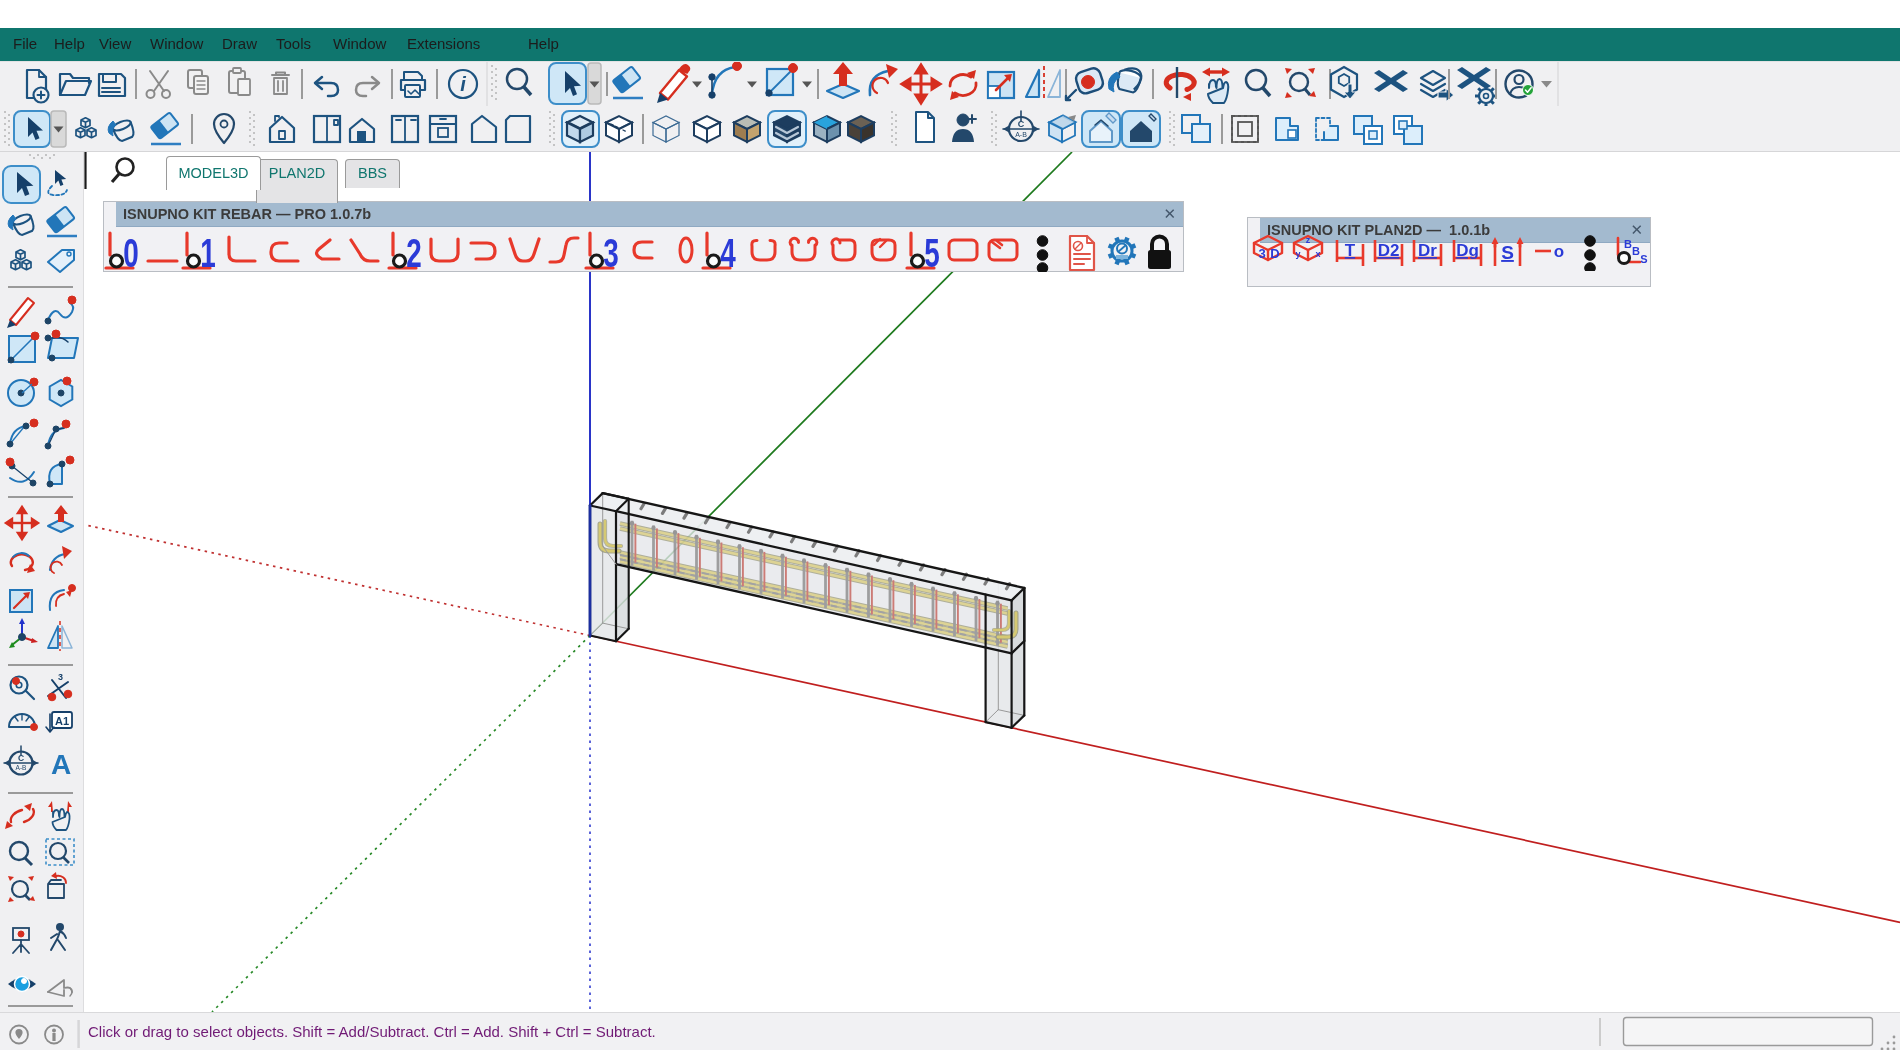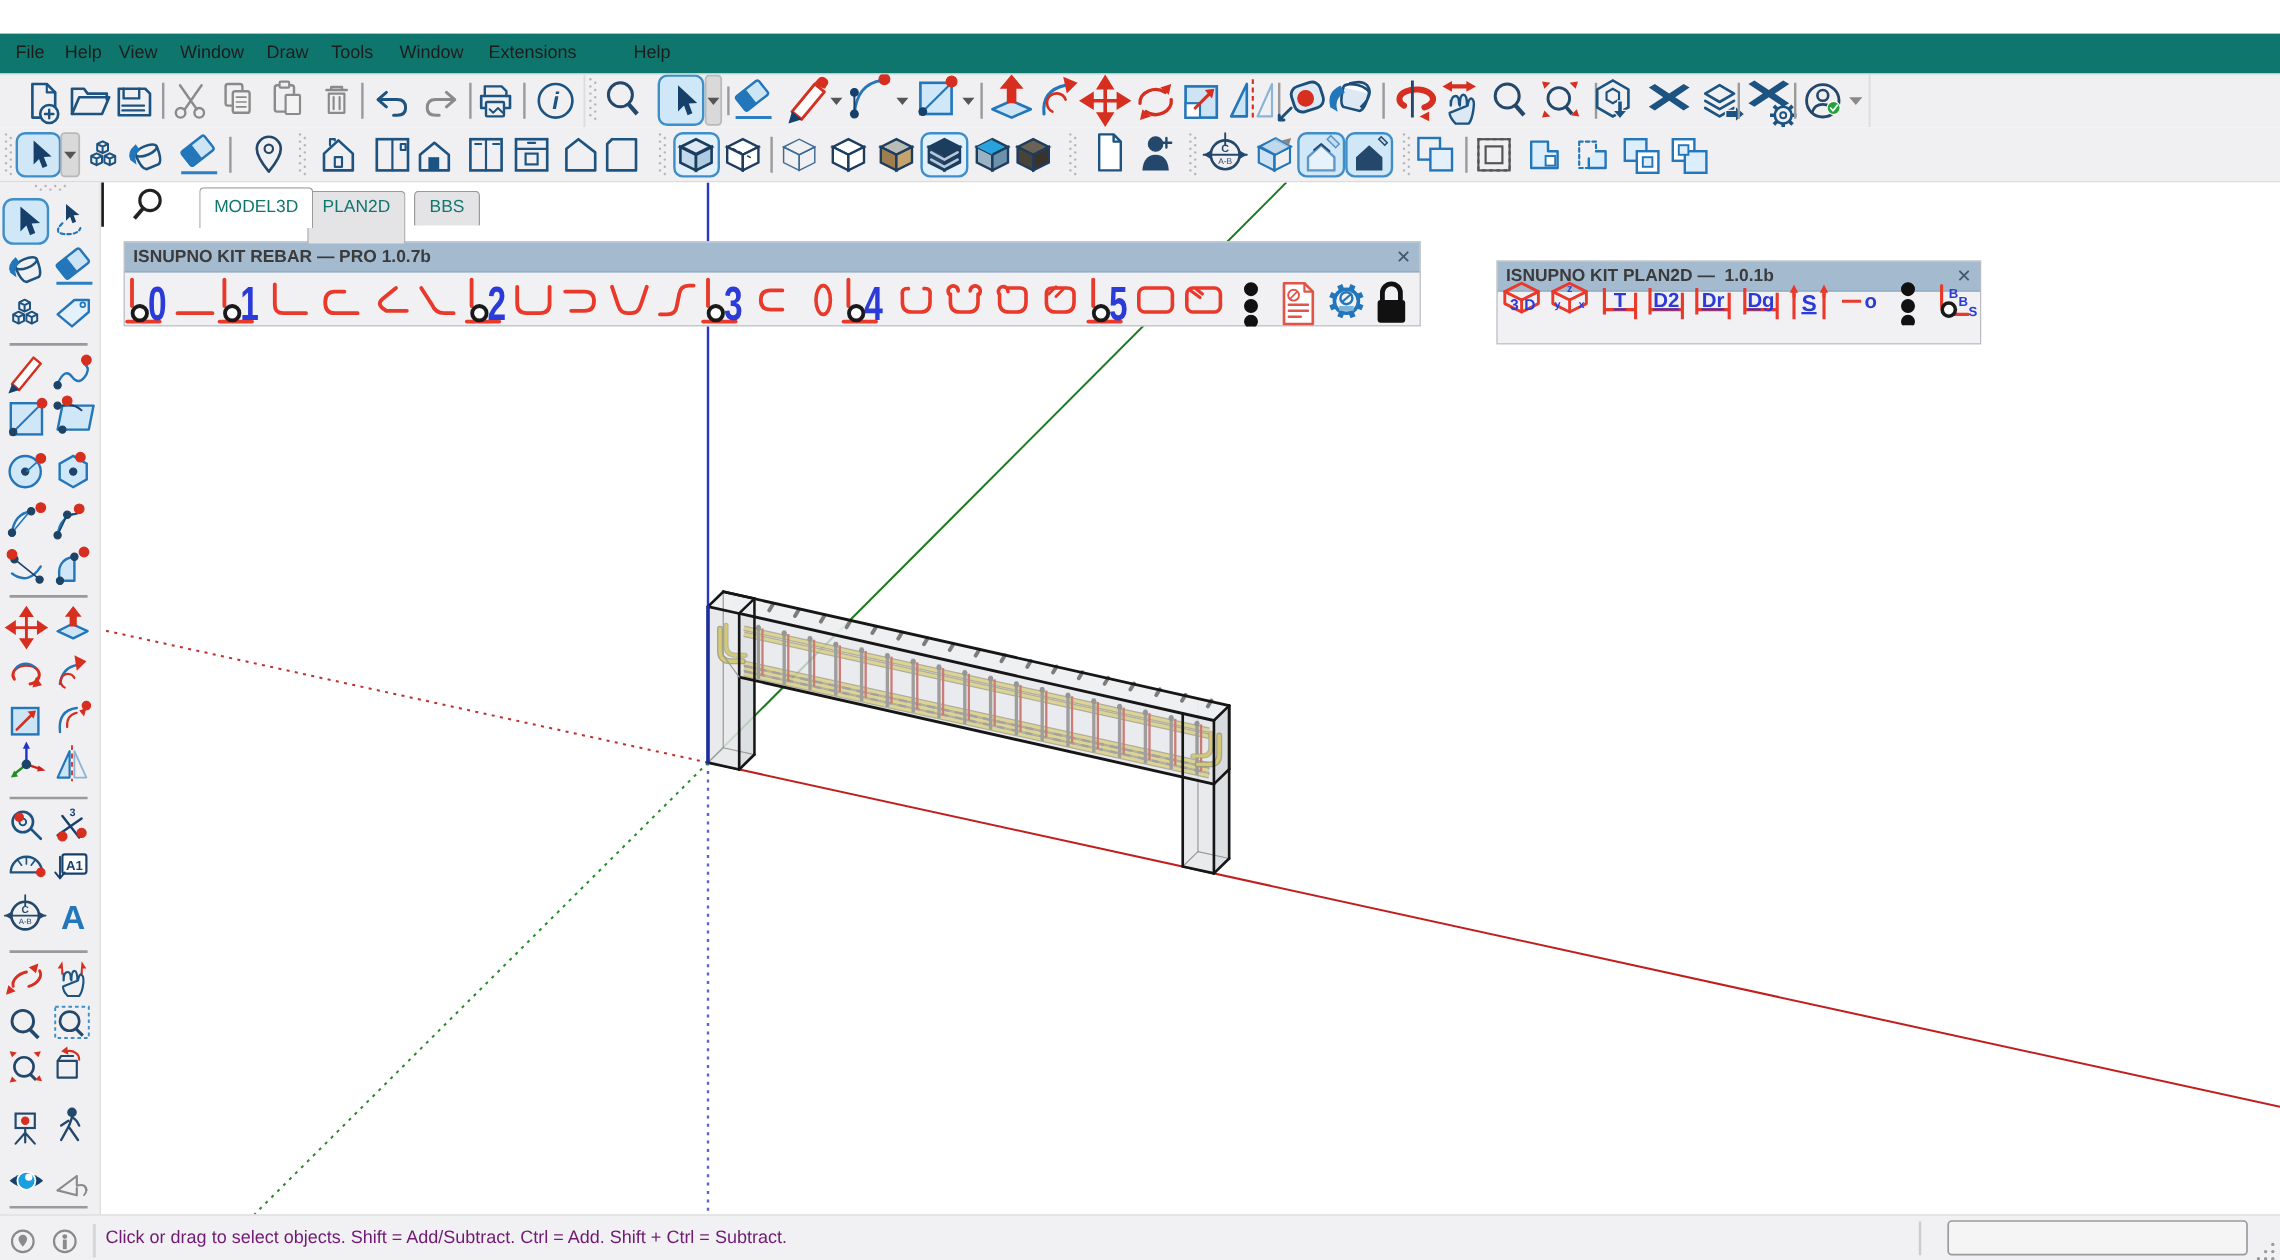--- a/index.html
+++ b/index.html
@@ -8,21 +8,21 @@
 #titletext { left:33px; top:6px; font-size:14px; color:#8e8e8e; }
 #menubar { left:0; top:28px; width:1900px; height:34px; background:#0f766e; border-bottom:1px solid #e2e2e4;}
 .menuitem { position:absolute; top:7px; font-size:15px; color:#1c1c1c; }
 #toolrow1 { left:0; top:62px; width:1900px; height:44px; background:#f0f0f2; }
 #toolrow2 { left:0; top:106px; width:1900px; height:46px; background:#f0f0f2; border-bottom:1px solid #d6d6d8;}
 #sidebar { left:0; top:152px; width:84px; height:860px; background:#f0f0f2; border-right:1px solid #dddddf; }
 #canvas { left:84px; top:152px; width:1816px; height:860px; background:#ffffff; }
 #statusbar { left:0; top:1012px; width:1900px; height:38px; background:#f1f1f3; border-top:1px solid #d9d9db; }
 #stattext { left:88px; top:10px; font-size:15px; color:#701a75; }
 .ftoolbar { position:absolute; background:#f1f1f4; border:1px solid #b9bdc3; }
-.fttl { height:25px; background:#a3bacf; border-bottom:1px solid #8fa9c2; color:#3b3b3b; font-weight:bold; font-size:14.5px; padding:4px 0 0 7px; }
+.fttl { height:25px; background:#a3bacf; border-bottom:1px solid #8fa9c2; color:#3b3b3b; font-weight:bold; font-size:14.5px; padding:4px 0 0 7px;margin-left:12px; }
 .fx { position:absolute; top:3px; right:7px; color:#44576b; font-size:15px; font-weight:normal;}
 .tab { position:absolute; font-size:14.5px; color:#0f766e; text-align:center; border:1px solid #9a9a9a; border-bottom:none; border-radius:4px 4px 0 0; }
 </style></head>
 <body>
 <div id="root">
 <div class="abs" id="menubar">
  <div class="menuitem" style="left:13px">File</div>
  <div class="menuitem" style="left:54px">Help</div>
  <div class="menuitem" style="left:99px">View</div>
  <div class="menuitem" style="left:150px">Window</div>

